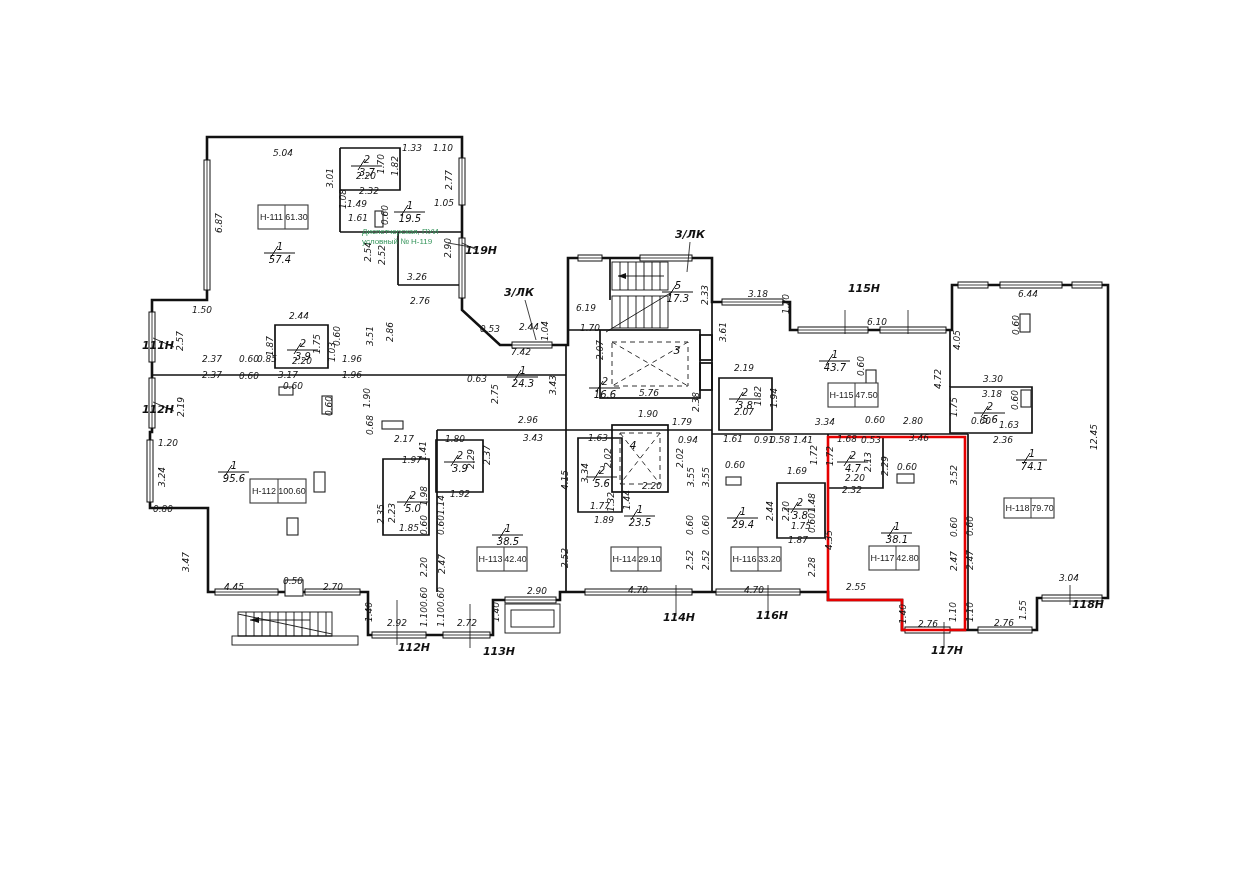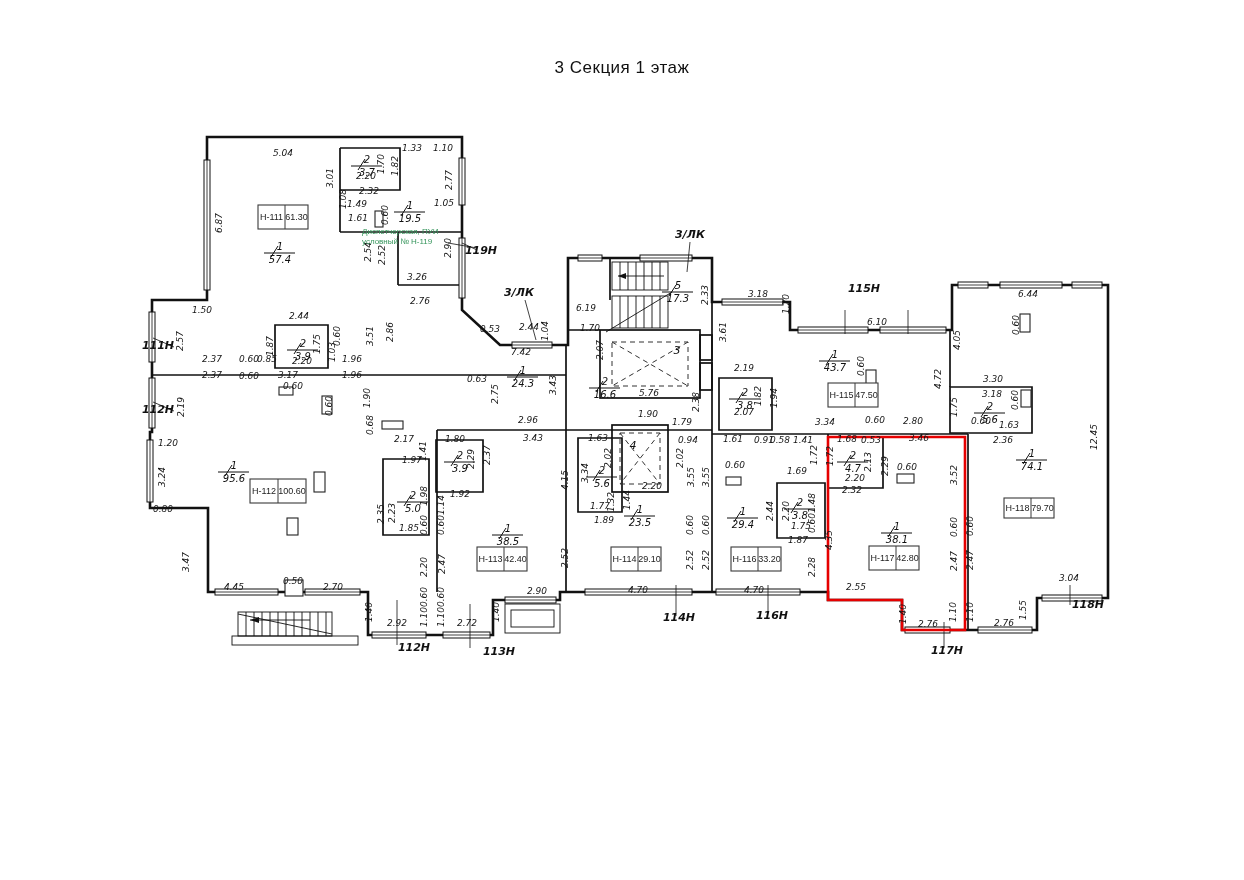--- a/index.html
+++ b/index.html
@@ -22,21 +22,20 @@
   .tagline{stroke:#111;stroke-width:1;}
   .boxrect{fill:#fff;stroke:#3a3a3a;stroke-width:1.1;}
   .boxtext{font:9px "Liberation Sans", sans-serif;fill:#222;}
   .note{font:8px "Liberation Sans", sans-serif;}
   .elev{font:italic 11px "DejaVu Sans", sans-serif;fill:#111;}
 </style>
 </head>
 <body>
 
 <div class="page">
-  <div class="title">3 Секция 1 этаж</div>
 
   <svg width="1244" height="880" viewBox="0 0 1244 880">
 
     <g>
       <path class="wall wall-outer" d="M207,137 L462,137 L462,310 L500,345 L568,345 L568,258 L712,258 L712,302 L790,302 L790,330 L952,330 L952,285 L1108,285 L1108,598 L1037,598 L1037,630 L902,630 L902,600 L828,600 L828,592 L560,592 L560,600 L493,600 L493,635 L368,635 L368,592 L208,592 L208,508 L150,508 L150,432 L152,432 L152,300 L207,300 Z"></path>
     </g>
 
     <g>
       <path class="wall wall-inner" d="M152,375 H566"></path>
       <path class="wall wall-inner" d="M566,345 V592"></path>

